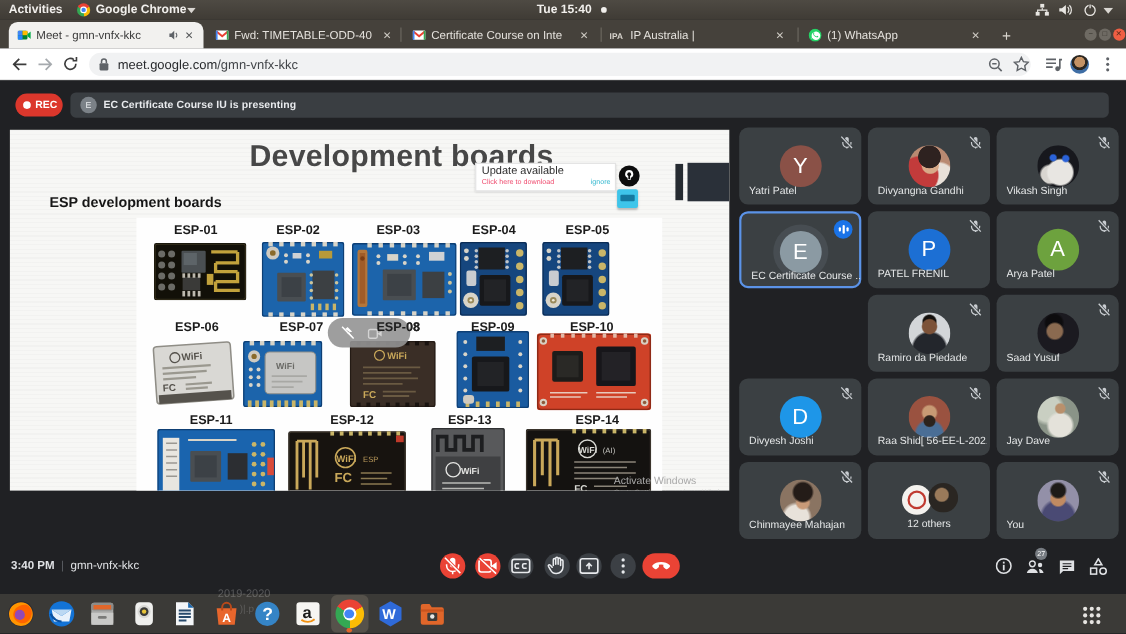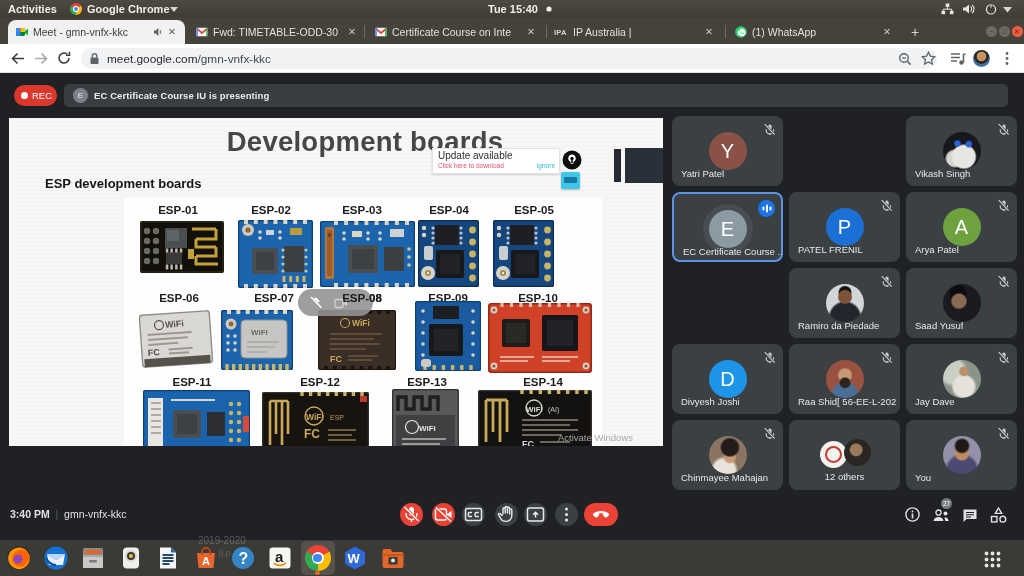--- a/index.html
+++ b/index.html
@@ -82,21 +82,21 @@
         <path d="M1 3.4h1.8L5.4 1v8L2.8 6.6H1z" fill="#5f6368"></path>
         <path d="M6.8 3a2.6 2.6 0 0 1 0 4" stroke="#5f6368" stroke-width="1" fill="none"></path>
       </svg>
       <div class="abs" style="left:168px;top:8px;font-size:9.5px;color:#56585a">✕</div>
       <svg class="abs" style="left:196px;top:8px;" width="12" height="12" viewBox="0 0 12 12">
         <rect x="0.2" y="1.8" width="11.6" height="8.4" rx="1" fill="#fff"></rect>
         <path d="M0.8 2.6L6 7l5.2-4.4" fill="none" stroke="#ea4335" stroke-width="1.8"></path>
         <rect x="0.2" y="2" width="1.6" height="8.2" fill="#4285f4"></rect>
         <rect x="10.2" y="2" width="1.6" height="8.2" fill="#34a853"></rect>
       </svg>
-      <div class="tabtxt" style="left:213px;width:128px">Fwd: TIMETABLE-ODD-30</div>
+      <div class="tabtxt" style="left:213px;width:128px">Fwd: TIMETABLE-ODD-40</div>
       <div class="tabx" style="left:348px">✕</div>
       <div class="tabsep" style="left:364px"></div>
       <svg class="abs" style="left:375px;top:8px;" width="12" height="12" viewBox="0 0 12 12">
         <rect x="0.2" y="1.8" width="11.6" height="8.4" rx="1" fill="#fff"></rect>
         <path d="M0.8 2.6L6 7l5.2-4.4" fill="none" stroke="#ea4335" stroke-width="1.8"></path>
         <rect x="0.2" y="2" width="1.6" height="8.2" fill="#4285f4"></rect>
         <rect x="10.2" y="2" width="1.6" height="8.2" fill="#34a853"></rect>
       </svg>
       <div class="tabtxt" style="left:392px;width:128px">Certificate Course on Inte</div>
       <div class="tabx" style="left:527px">✕</div>
@@ -150,21 +150,21 @@
       <div class="abs" style="left:973px;top:6px;width:17px;height:17px;border-radius:50%;background:radial-gradient(circle at 50% 38%,#c49264 0 34%,#2b2620 38% 52%,#3f6ea5 56% 100%)"></div>
       <svg class="abs" style="left:1004px;top:7px;" width="6" height="15" viewBox="0 0 6 15">
         <circle cx="3" cy="2.5" r="1.4" fill="#5f6368"></circle>
         <circle cx="3" cy="7.5" r="1.4" fill="#5f6368"></circle>
         <circle cx="3" cy="12.5" r="1.4" fill="#5f6368"></circle>
       </svg>
     </div>
 <div id="meet" class="abs">
 <div class="abs" style="left:14px;top:12px;width:43px;height:21px;background:#dc372c;border-radius:10.5px">
         <span style="position:absolute;left:7px;top:7px;width:7px;height:7px;border-radius:50%;background:#fff"></span>
-        <span style="position:absolute;left:18px;top:5px;font-size:9.5px;font-weight:normal;color:#fff">REC</span>
+        <span style="position:absolute;left:18px;top:5px;font-size:9.5px;font-weight:bold;color:#fff">REC</span>
       </div>
       <div class="abs" style="left:64px;top:11px;width:944px;height:23px;background:#3a3e42;border-radius:5px">
         <span style="position:absolute;left:9px;top:4px;width:15px;height:15px;border-radius:50%;background:#7b8187;color:#e8eaed;font-size:8px;text-align:center;line-height:15px">E</span>
         <span style="position:absolute;left:30px;top:6px;font-size:9.5px;font-weight:bold;color:#e8eaed;letter-spacing:.1px">EC Certificate Course IU is presenting</span>
       </div>
 <div id="slide" class="abs">
         <div class="stripes"></div>
         <div class="abs" style="left:115px;top:80px;width:478px;height:274px;background:#fefefe"></div>
         <div class="abs" style="left:356px;top:8px;transform:translateX(-50%);font-size:27.5px;font-weight:bold;color:#474747;letter-spacing:0.25px;white-space:nowrap">Development boards</div>
         <div class="abs" style="left:36px;top:58px;font-size:13px;font-weight:bold;color:#161616">ESP development boards</div>
@@ -589,20 +589,31 @@
         <div class="av avL" style="background:#8a5147;top:16px">Y</div>
         <div class="tname">Yatri Patel</div>
         <svg class="micoff" width="13" height="13" viewBox="0 0 13 13">
           <rect x="5.2" y="1.5" width="3.4" height="6" rx="1.7" fill="#c9cdd1"></rect>
           <path d="M3.2 6.2v1a3.7 3.7 0 0 0 7.4 0v-1" fill="none" stroke="#c9cdd1" stroke-width="1.1"></path>
           <line x1="6.9" y1="10.6" x2="6.9" y2="12" stroke="#c9cdd1" stroke-width="1.1"></line>
           <line x1="1.8" y1="1.2" x2="11.6" y2="11.6" stroke="#3b4043" stroke-width="2.4"></line>
           <line x1="1.8" y1="1.2" x2="11.6" y2="11.6" stroke="#c9cdd1" stroke-width="1.2"></line>
         </svg>
       </div>
+      <div class="tile" style="left:789px;top:43px;">
+        <div class="av avL" style="background:radial-gradient(circle at 50% 28%,#2e2220 0 30%,rgba(0,0,0,0) 32%),radial-gradient(circle at 52% 48%,#d8a988 0 26%,rgba(0,0,0,0) 30%),radial-gradient(circle at 26% 72%,#c23b3b 0 42%,rgba(0,0,0,0) 46%),radial-gradient(circle at 72% 82%,#e8e0d8 0 35%,rgba(0,0,0,0) 40%),#b98a72;"></div>
+        <div class="tname">Divyangna Gandhi</div>
+        <svg class="micoff" width="13" height="13" viewBox="0 0 13 13">
+          <rect x="5.2" y="1.5" width="3.4" height="6" rx="1.7" fill="#c9cdd1"></rect>
+          <path d="M3.2 6.2v1a3.7 3.7 0 0 0 7.4 0v-1" fill="none" stroke="#c9cdd1" stroke-width="1.1"></path>
+          <line x1="6.9" y1="10.6" x2="6.9" y2="12" stroke="#c9cdd1" stroke-width="1.1"></line>
+          <line x1="1.8" y1="1.2" x2="11.6" y2="11.6" stroke="#3b4043" stroke-width="2.4"></line>
+          <line x1="1.8" y1="1.2" x2="11.6" y2="11.6" stroke="#c9cdd1" stroke-width="1.2"></line>
+        </svg>
+      </div>
       <div class="tile" style="left:906px;top:43px;">
         <div class="av avL" style="background:radial-gradient(circle at 38% 30%,#2a62d8 0 7%,rgba(0,0,0,0) 11%),radial-gradient(circle at 68% 32%,#2a62d8 0 7%,rgba(0,0,0,0) 11%),radial-gradient(circle at 55% 65%,#e8e6e2 0 34%,rgba(0,0,0,0) 40%),radial-gradient(circle at 30% 70%,#d8d5d0 0 20%,rgba(0,0,0,0) 26%),#17181d;"></div>
         <div class="tname">Vikash Singh</div>
         <svg class="micoff" width="13" height="13" viewBox="0 0 13 13">
           <rect x="5.2" y="1.5" width="3.4" height="6" rx="1.7" fill="#c9cdd1"></rect>
           <path d="M3.2 6.2v1a3.7 3.7 0 0 0 7.4 0v-1" fill="none" stroke="#c9cdd1" stroke-width="1.1"></path>
           <line x1="6.9" y1="10.6" x2="6.9" y2="12" stroke="#c9cdd1" stroke-width="1.1"></line>
           <line x1="1.8" y1="1.2" x2="11.6" y2="11.6" stroke="#3b4043" stroke-width="2.4"></line>
           <line x1="1.8" y1="1.2" x2="11.6" y2="11.6" stroke="#c9cdd1" stroke-width="1.2"></line>
         </svg>

